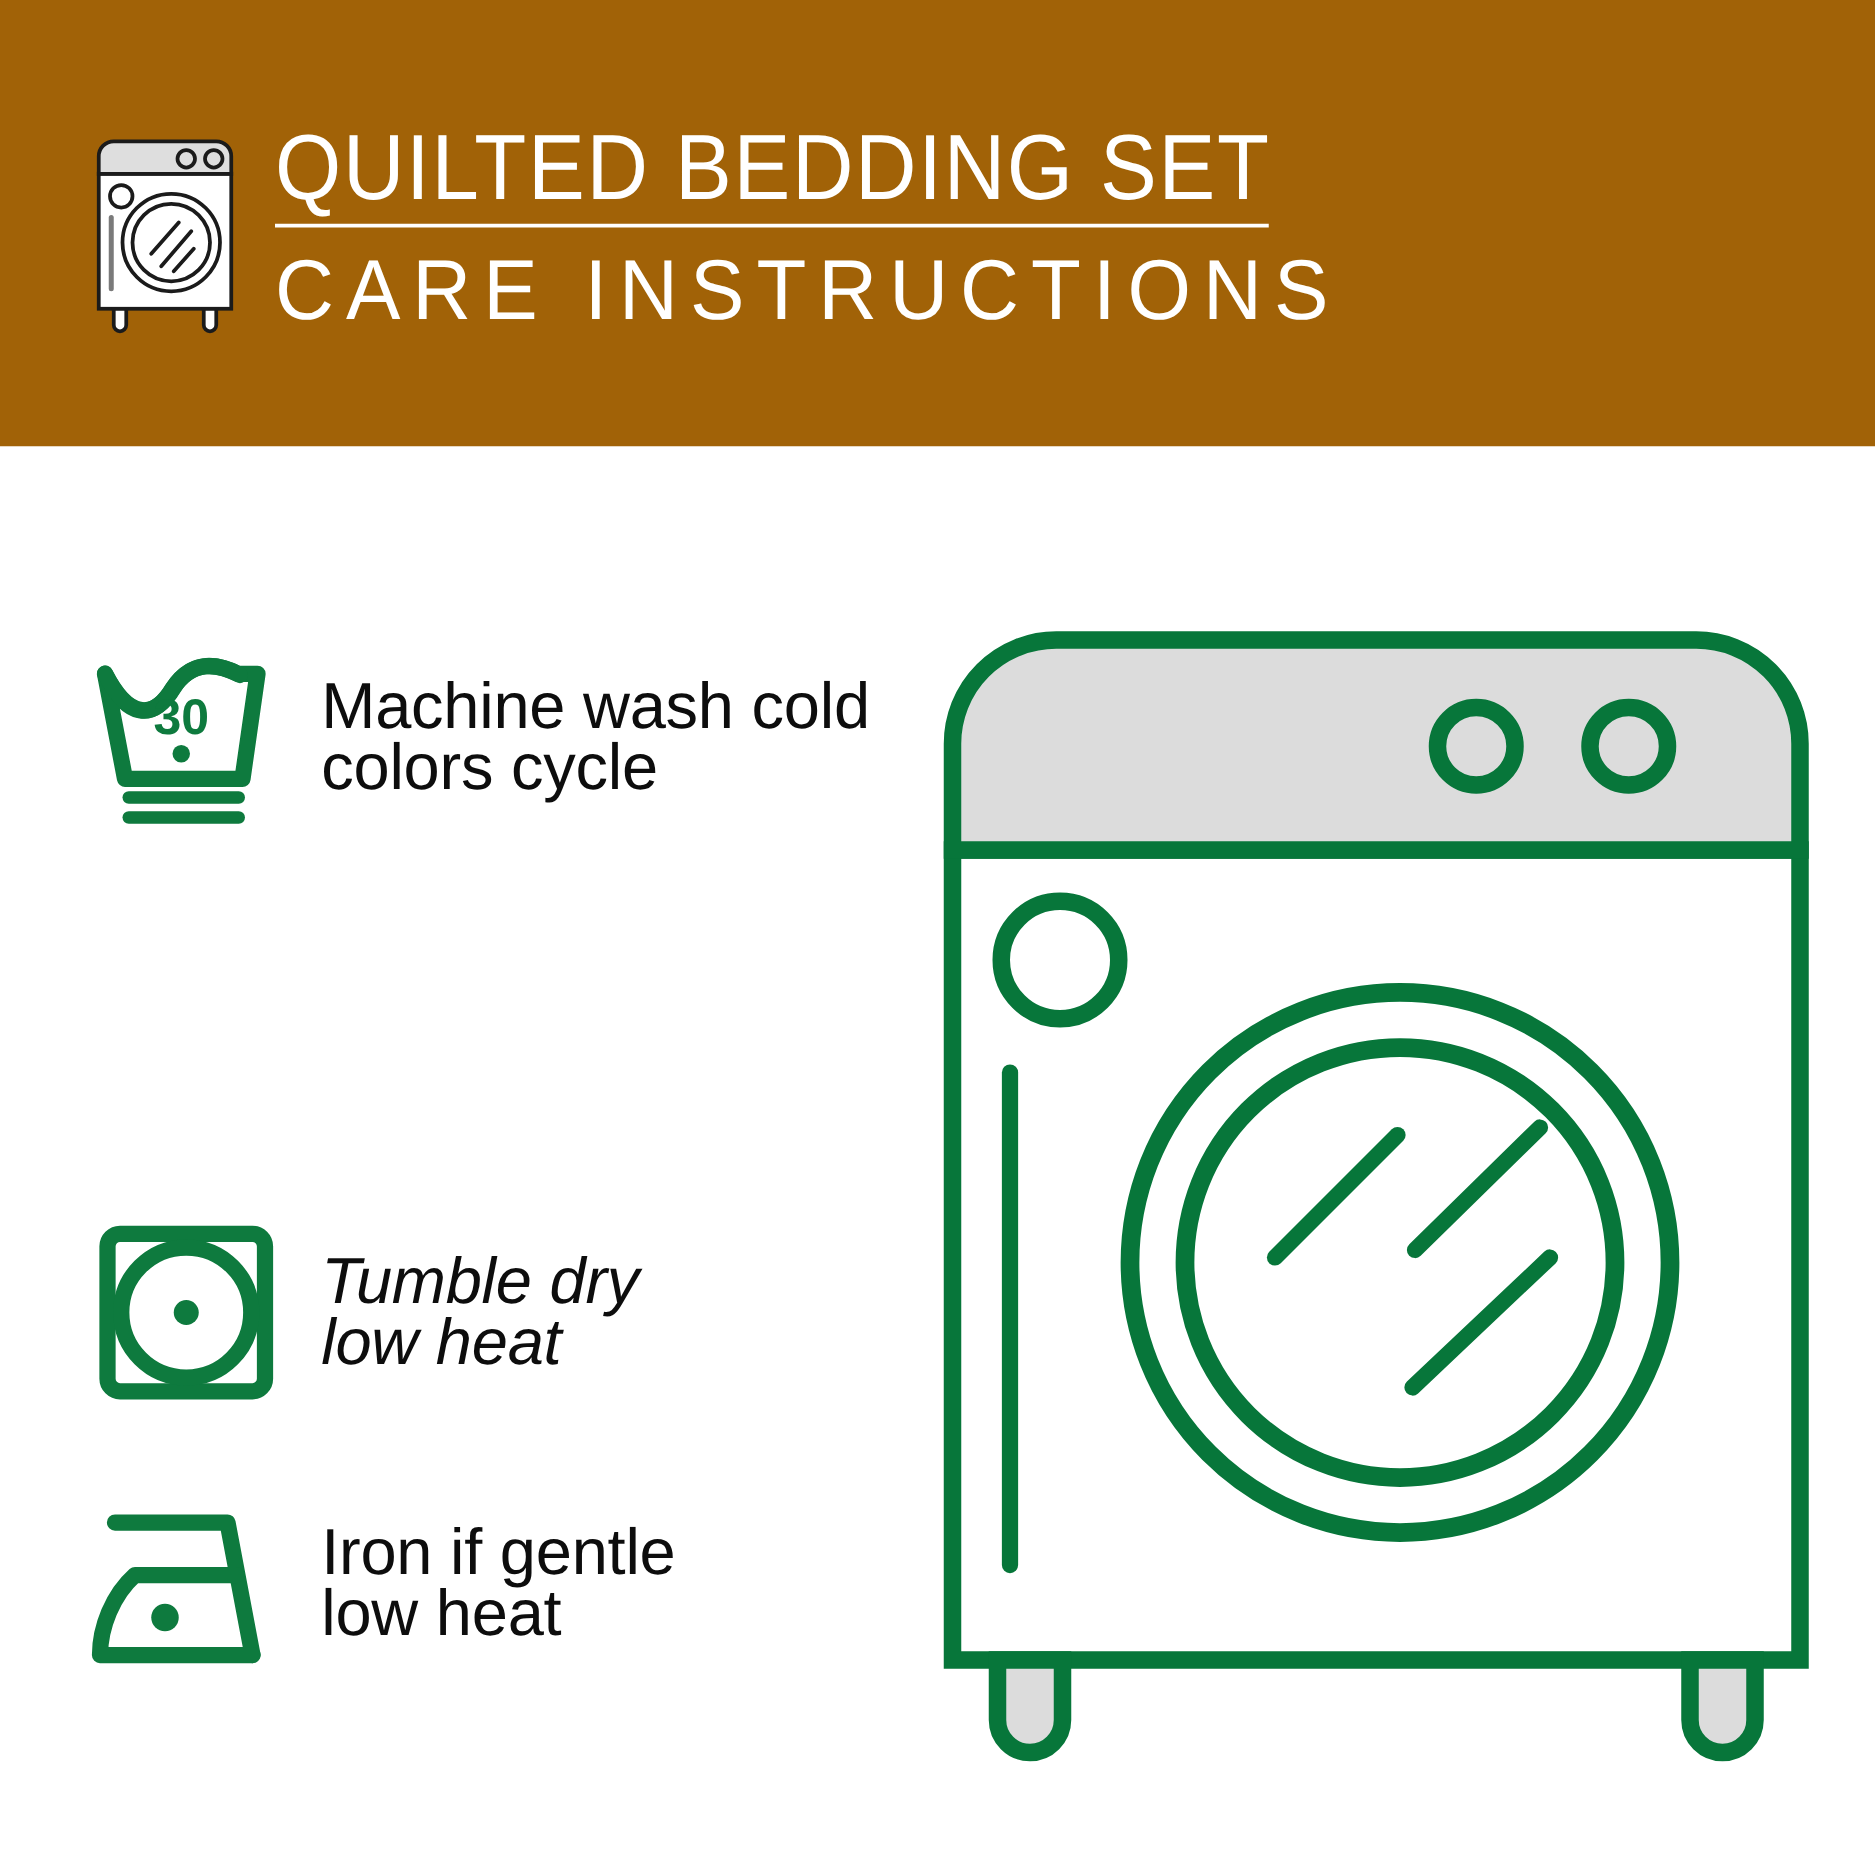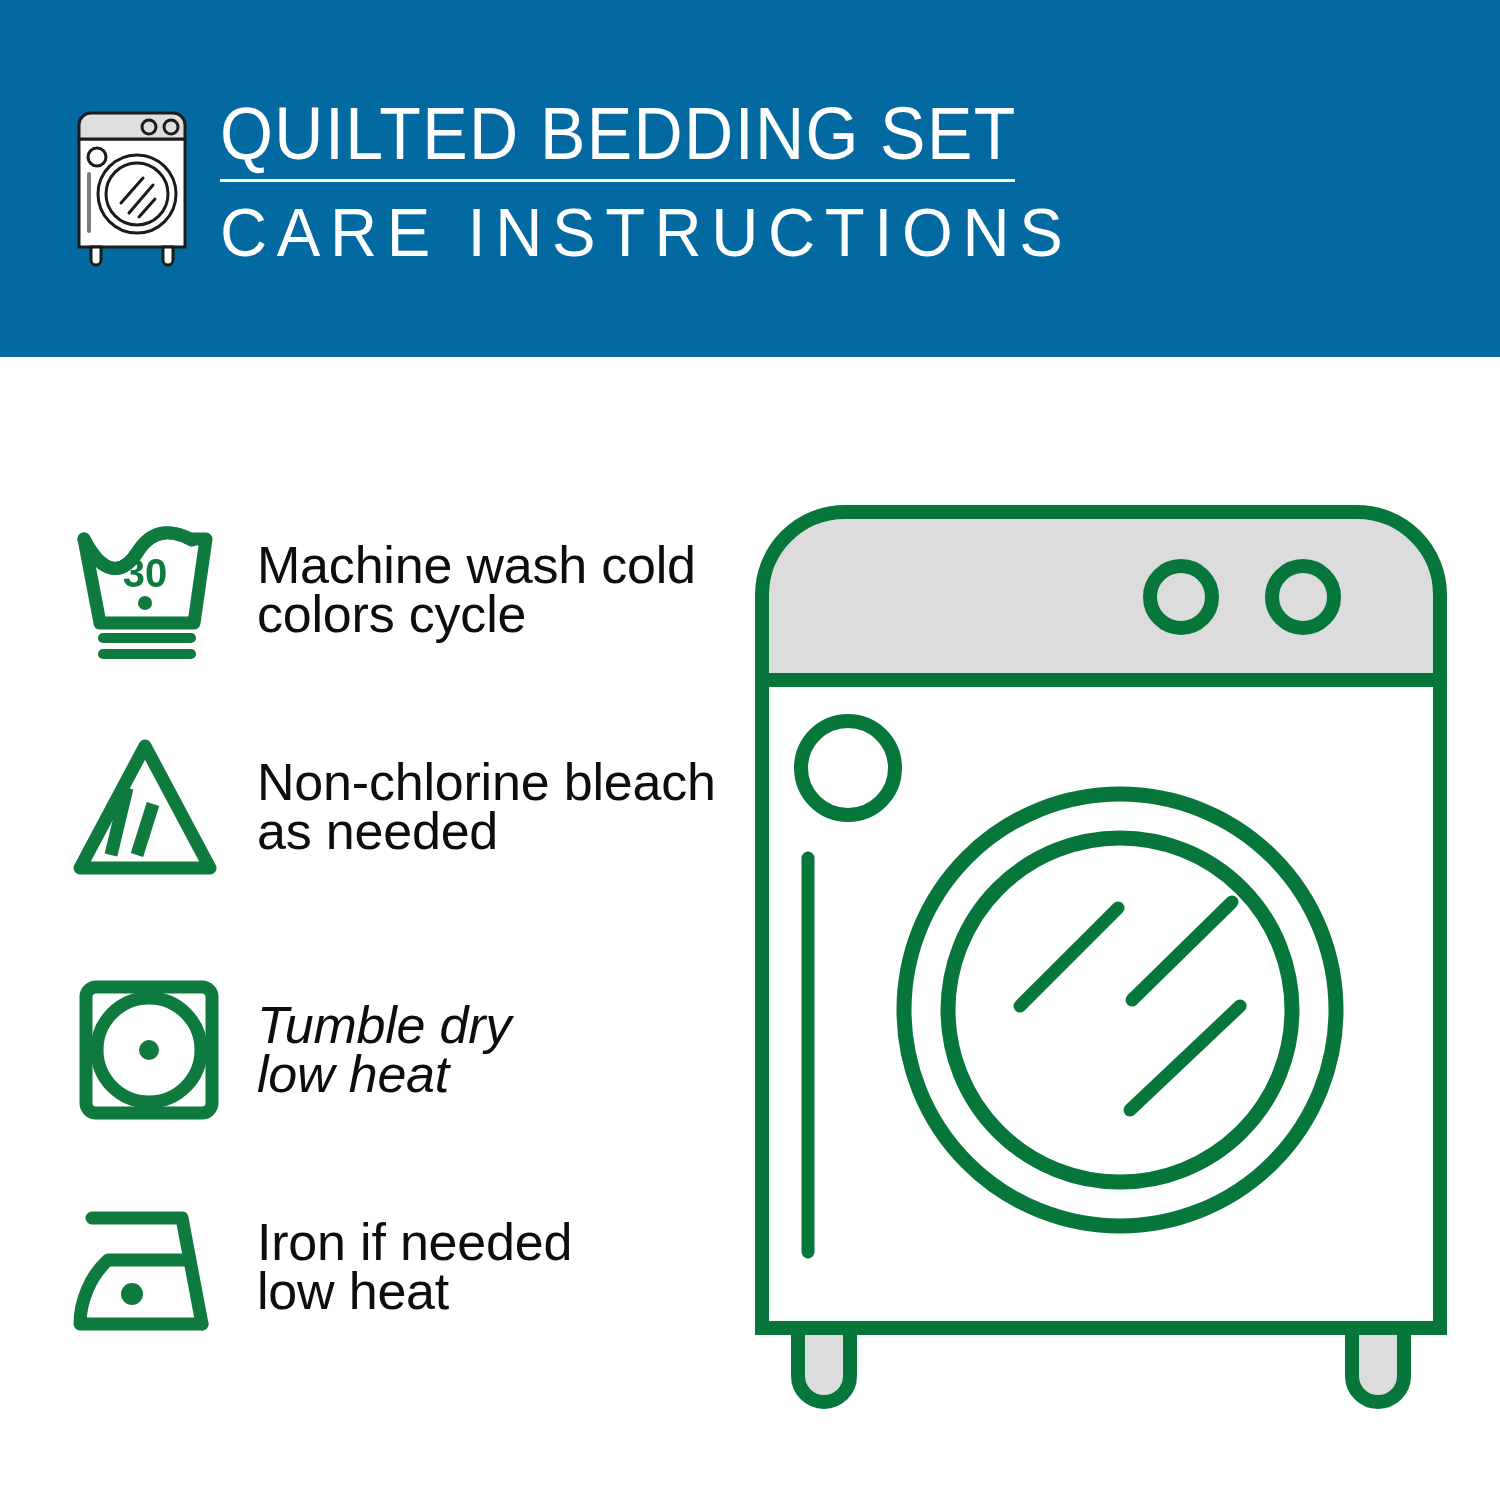--- a/index.html
+++ b/index.html
@@ -18,21 +18,21 @@
     overflow: hidden;
   }
 
   
   .header-band {
     position: absolute;
     left: 0;
     top: 0;
     width: 1500px;
     height: 357px;
-    background: #0369a1;
+    background: #a16207;
     text-align: center;
   }
   .header-inner {
     position: absolute;
     left: 60px;
     top: 95px;
     width: 1000px;
     height: 180px;
   }
   .header-logo {
@@ -186,35 +186,20 @@
 
           <circle cx="75" cy="88" r="7" fill="#0e7a3e"></circle>
         </svg>
       </div>
       <div class="care-text">
         <span class="ln">Machine wash cold</span>
         <span class="ln">colors cycle</span>
       </div>
     </div>
 
-    <div class="care-row r1">
-      <div class="care-symbol">
-        <svg viewBox="0 0 165 150" width="165" height="150">
-
-          <path d="M75 14 L140 136 L10 136 Z" fill="none" stroke="#0e7a3e" stroke-width="13" stroke-linejoin="round"></path>
-
-          <line x1="57" y1="56" x2="41" y2="123" stroke="#0e7a3e" stroke-width="13" stroke-linecap="butt"></line>
-          <line x1="83" y1="72" x2="67" y2="123" stroke="#0e7a3e" stroke-width="13" stroke-linecap="butt"></line>
-        </svg>
-      </div>
-      <div class="care-text">
-        <span class="ln">Non-chlorine bleach</span>
-        <span class="ln">as needed</span>
-      </div>
-    </div>
 
     <div class="care-row r2">
       <div class="care-symbol">
         <svg viewBox="0 0 165 150" width="165" height="150">
           <rect x="16" y="12" width="126" height="126" rx="10" fill="none" stroke="#0e7a3e" stroke-width="13"></rect>
           <circle cx="79" cy="75" r="52" fill="none" stroke="#0e7a3e" stroke-width="13"></circle>
           <circle cx="79" cy="75" r="10" fill="#0e7a3e"></circle>
         </svg>
       </div>
       <div class="care-text">
@@ -227,21 +212,21 @@
       <div class="care-symbol">
         <svg viewBox="0 0 165 150" width="165" height="150">
 
           <path d="M22 26 L112 26 L132 132" fill="none" stroke="#0e7a3e" stroke-width="13" stroke-linecap="round" stroke-linejoin="round"></path>
 
           <path d="M119 68 L38 68 C20 84 10 110 10 132 L132 132" fill="none" stroke="#0e7a3e" stroke-width="13" stroke-linecap="round" stroke-linejoin="round"></path>
           <circle cx="62" cy="102" r="11" fill="#0e7a3e"></circle>
         </svg>
       </div>
       <div class="care-text">
-        <span class="ln">Iron if needed</span>
+        <span class="ln">Iron if gentle</span>
         <span class="ln">low heat</span>
       </div>
     </div>
 
   </div>
 
   <div class="machine-wrap">
     <svg viewBox="0 0 740 930" width="740" height="930">
 
       <path d="M22 190 L22 838 L700 838 L700 190 Z" fill="#ffffff" stroke="#07763a" stroke-width="14"></path>

